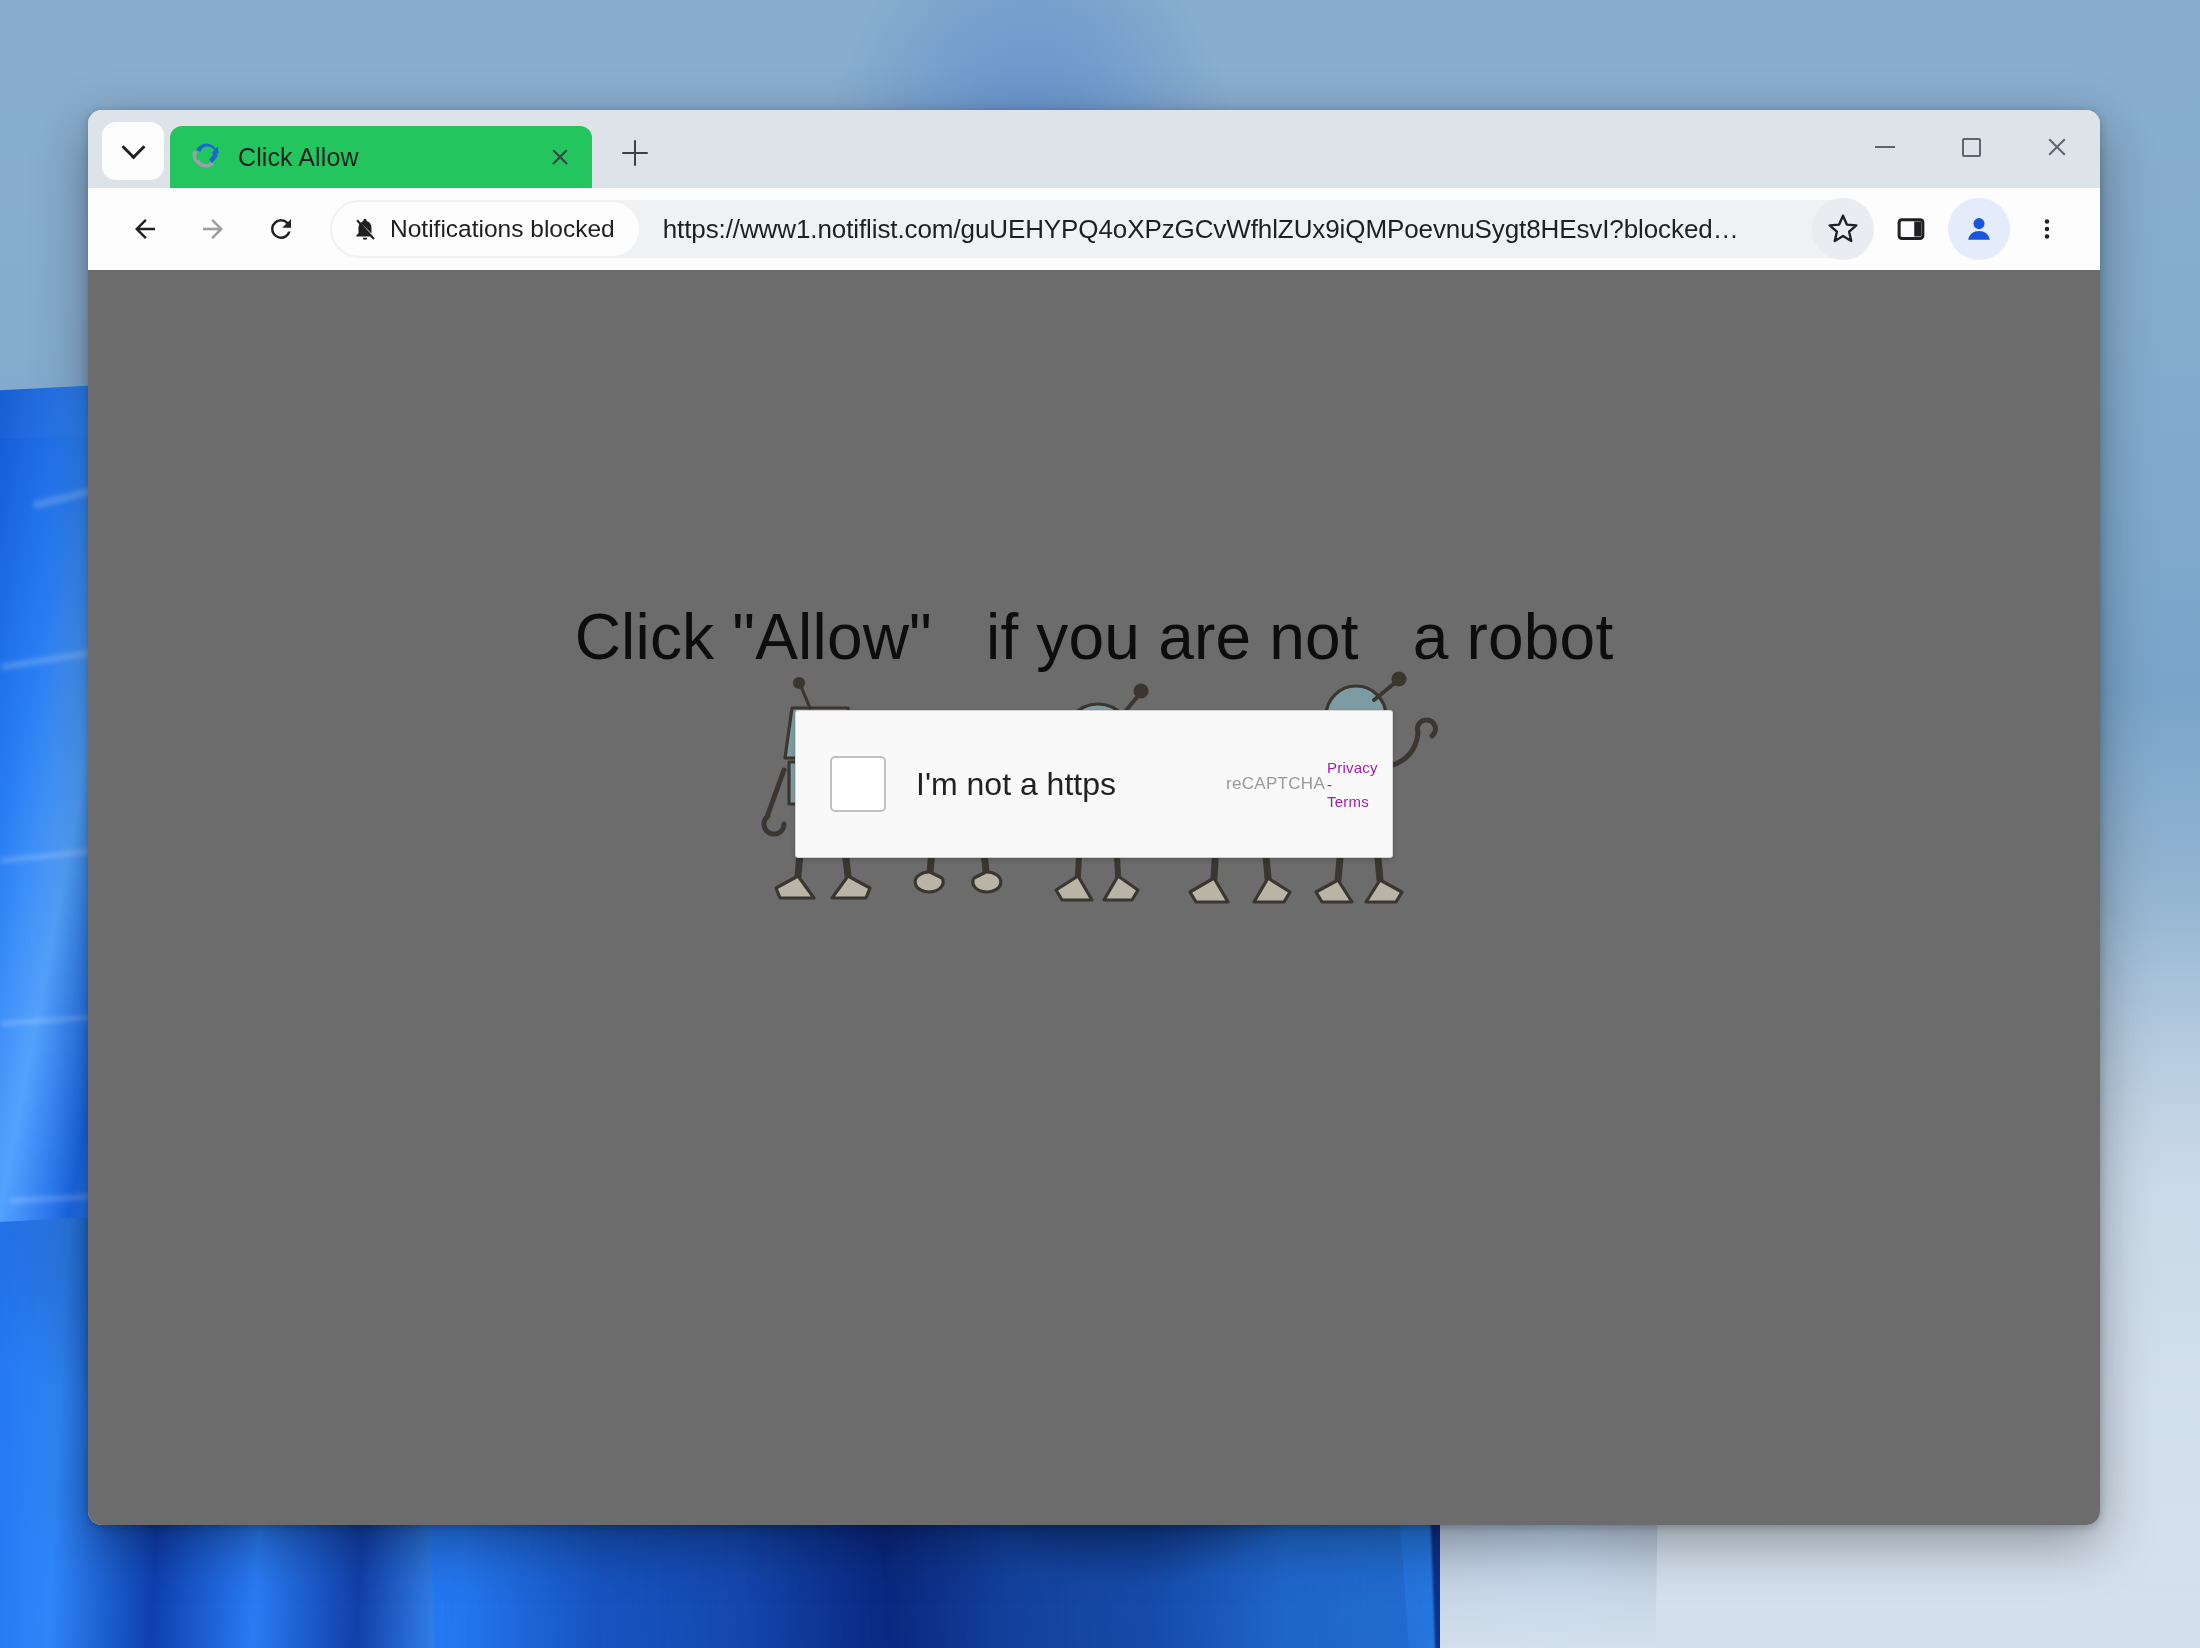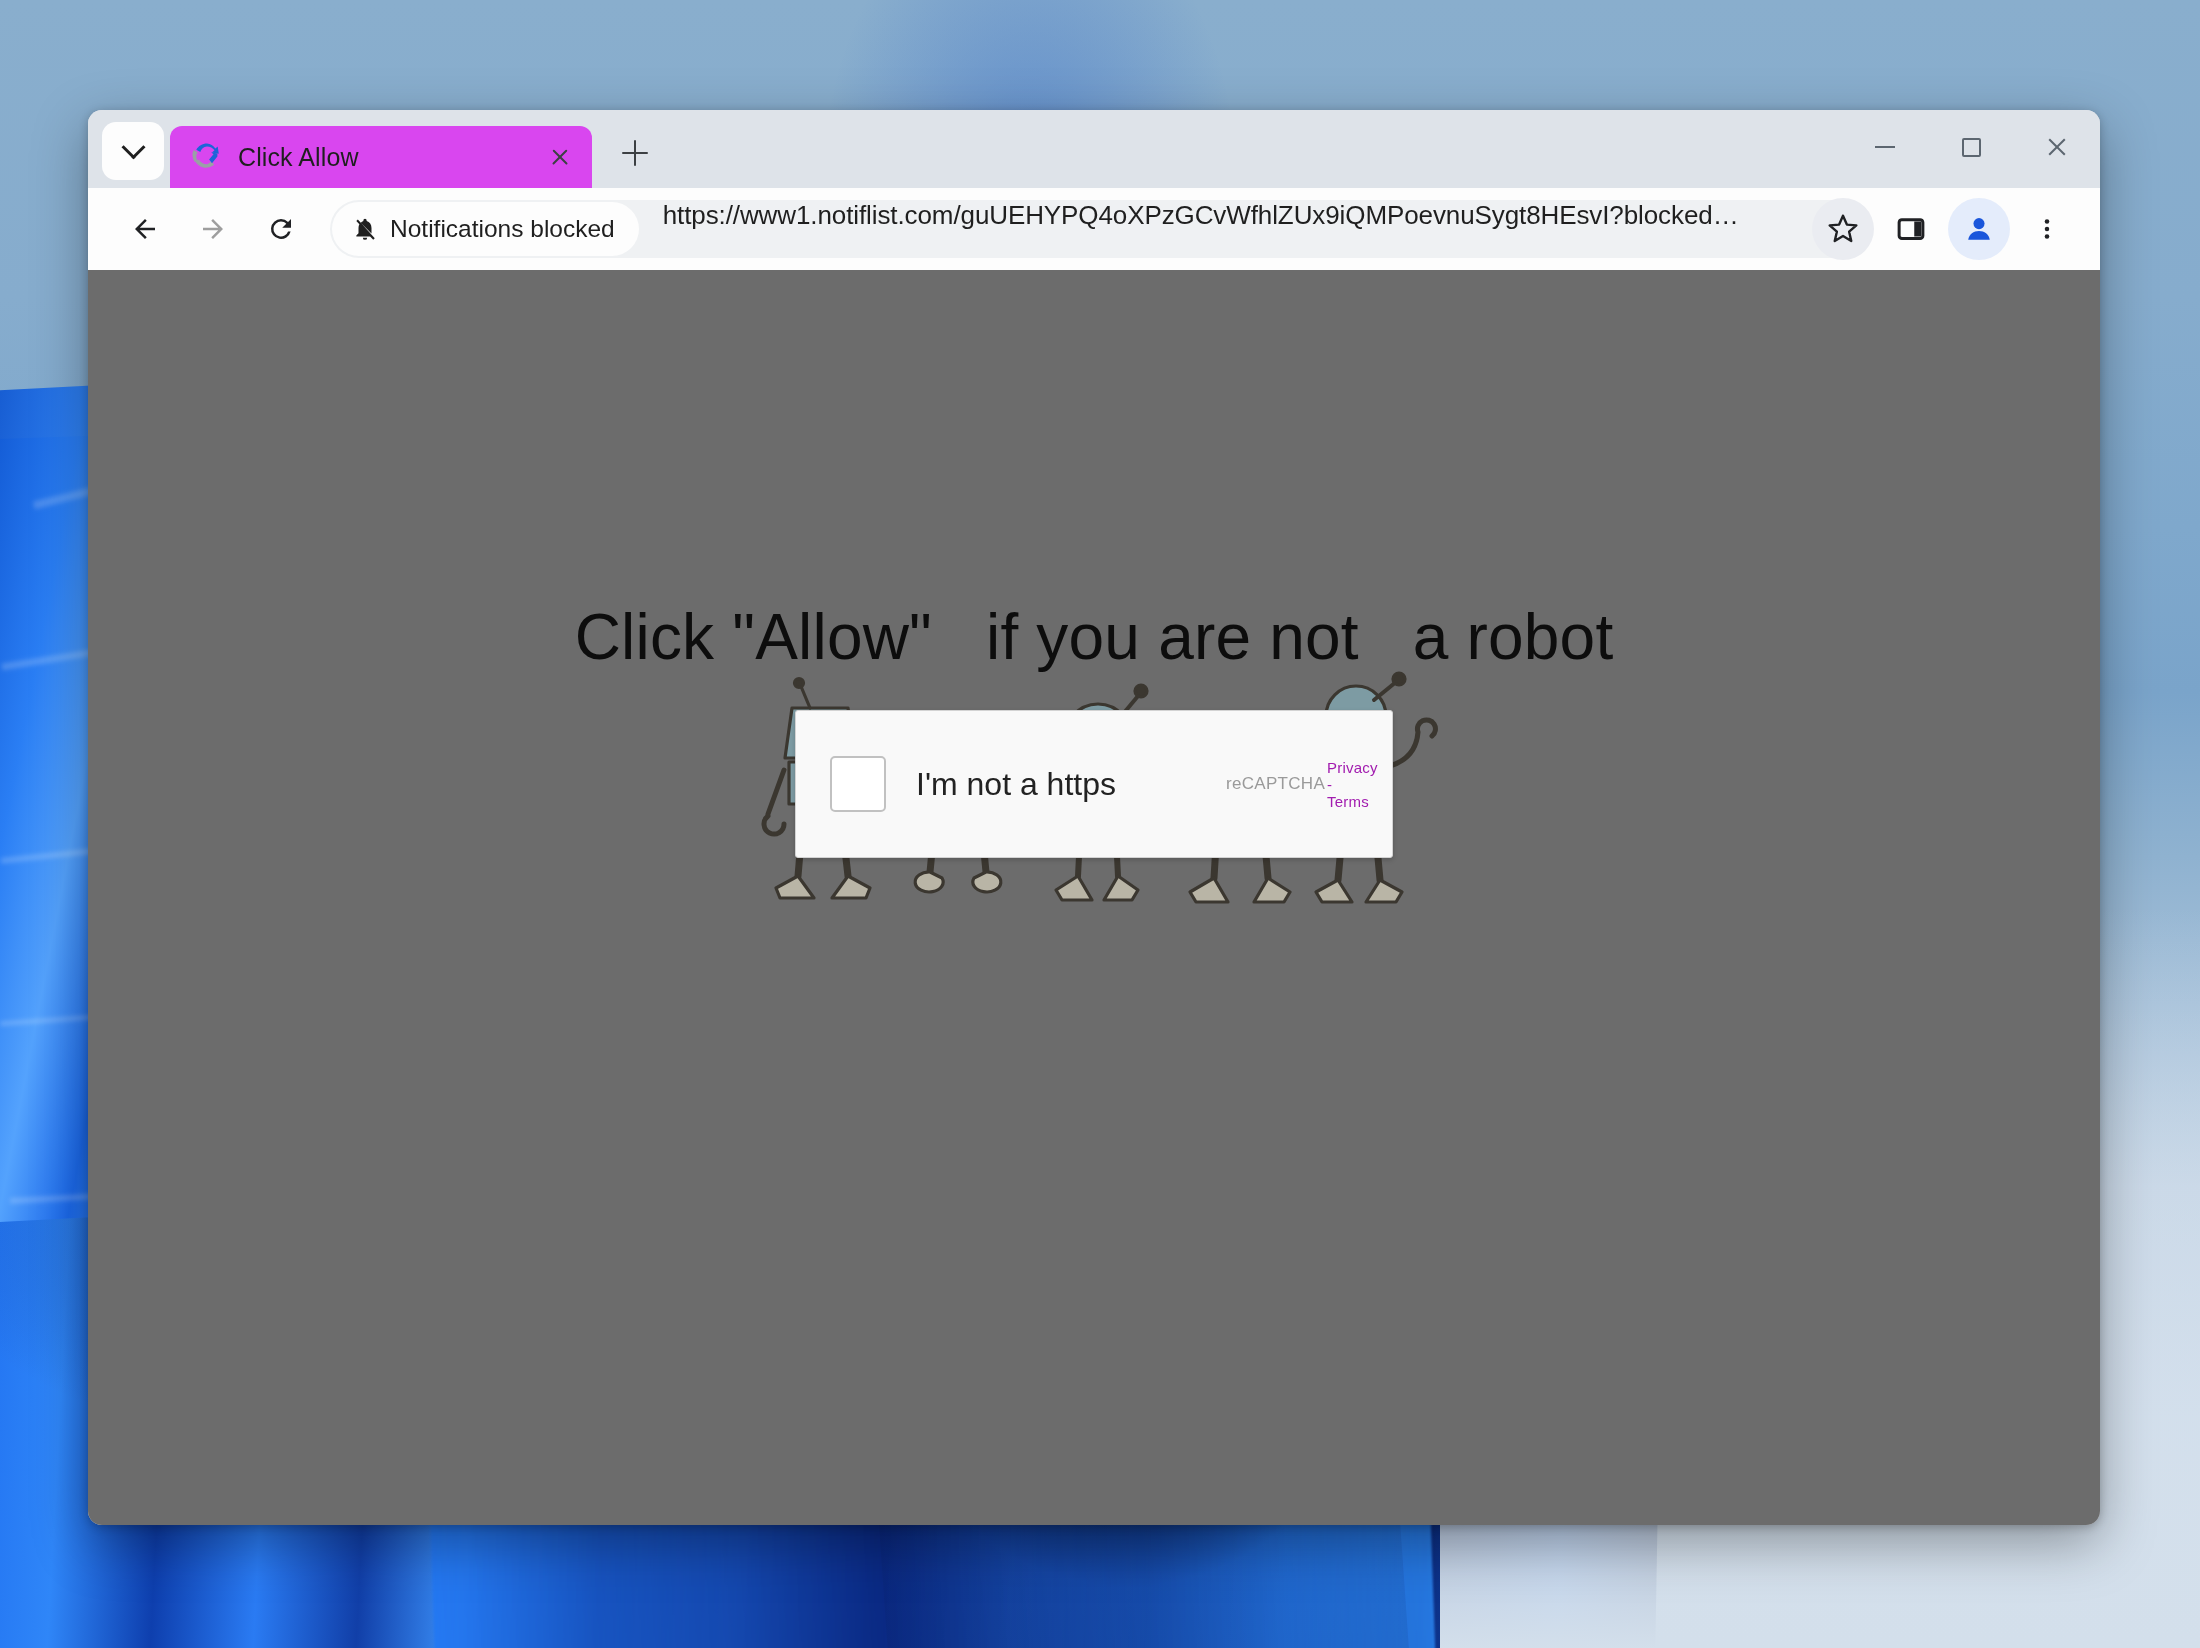--- a/index.html
+++ b/index.html
@@ -106,21 +106,21 @@
   #tab-search {
     width: 62px; height: 58px; margin: 0 6px 8px 0;
     background: #fdfdfd; border-radius: 14px;
     display: flex; align-items: center; justify-content: center;
     cursor: pointer;
   }
   .chev { width: 17px; height: 17px; border-right: 3px solid #1f1f1f; border-bottom: 3px solid #1f1f1f;
           transform: rotate(45deg) translate(-3px,-3px); }
   .tab {
     width: 422px; height: 62px;
-    background: #d946ef; border-radius: 12px 12px 0 0;
+    background: #22c55e; border-radius: 12px 12px 0 0;
     display: flex; align-items: center; padding: 0 14px 0 22px; gap: 16px;
     position: relative; cursor: pointer;
   }
   .favicon { width: 30px; height: 30px; flex: 0 0 30px; position: relative; }
   .tab-title {
     flex: 1; font-size: 25px; color: #1f1f1f; white-space: nowrap;
     overflow: hidden; text-overflow: ellipsis; letter-spacing: .1px;
   }
   .tab-close {
     width: 36px; height: 36px; display: flex; align-items: center; justify-content: center;
@@ -161,21 +161,21 @@
   #toolbar {
     height: 82px; background: #fdfdfd; display: flex; align-items: center;
     padding: 0 22px 0 26px; gap: 6px;
   }
   .navbtn {
     width: 62px; height: 62px; border-radius: 50%;
     display: flex; align-items: center; justify-content: center; cursor: pointer; flex: 0 0 62px;
   }
   #omnibox {
     flex: 1; height: 58px; background: #eff1f3; border-radius: 30px;
-    display: flex; margin: 0 14px 0 12px; padding-right: 22px;
+    display: flex; align-items: center; margin: 0 14px 0 12px; padding-right: 22px;
     position: relative; cursor: text;
   }
   #notif-chip {
     height: 54px; background: #fdfdfd; border-radius: 28px; margin: 2px 0 2px 2px;
     display: flex; align-items: center; gap: 12px; padding: 0 24px 0 20px; cursor: pointer;
     flex: 0 0 auto;
   }
   #notif-chip-label { font-size: 24.5px; color: #1f1f1f; white-space: nowrap; }
   #url-text {
     margin-left: 24px; font-size: 26px; color: #1f1f1f; white-space: nowrap;

